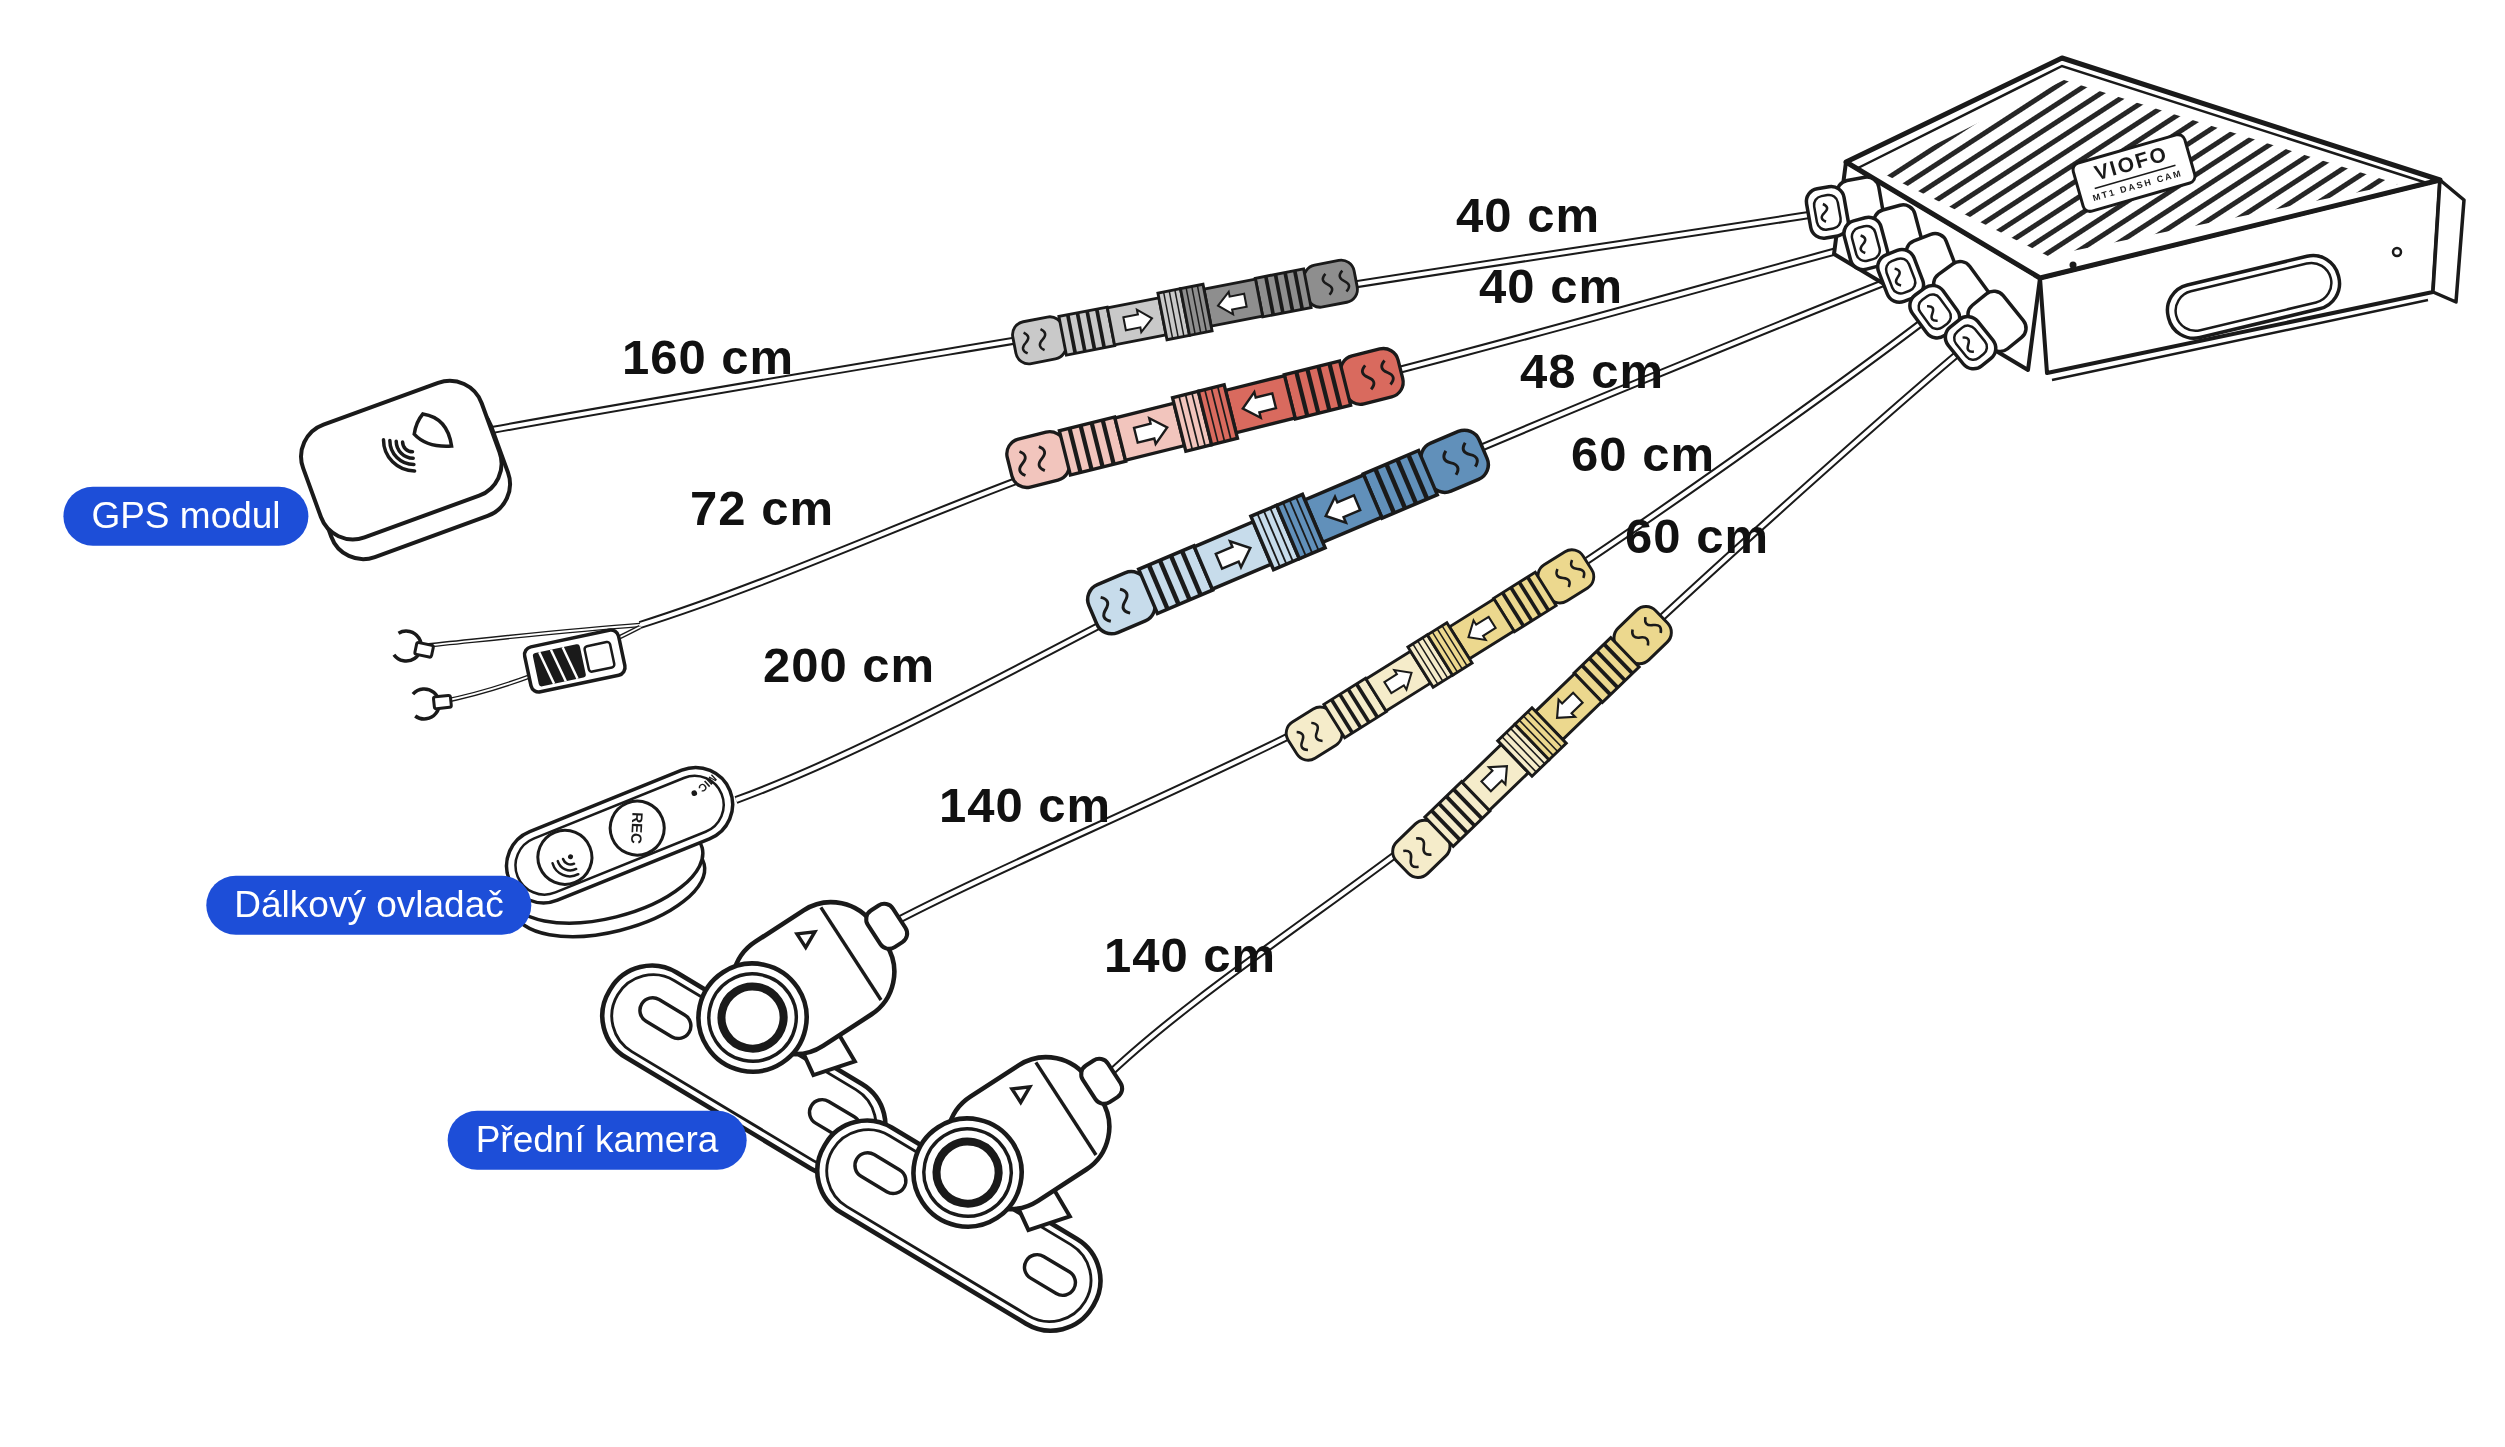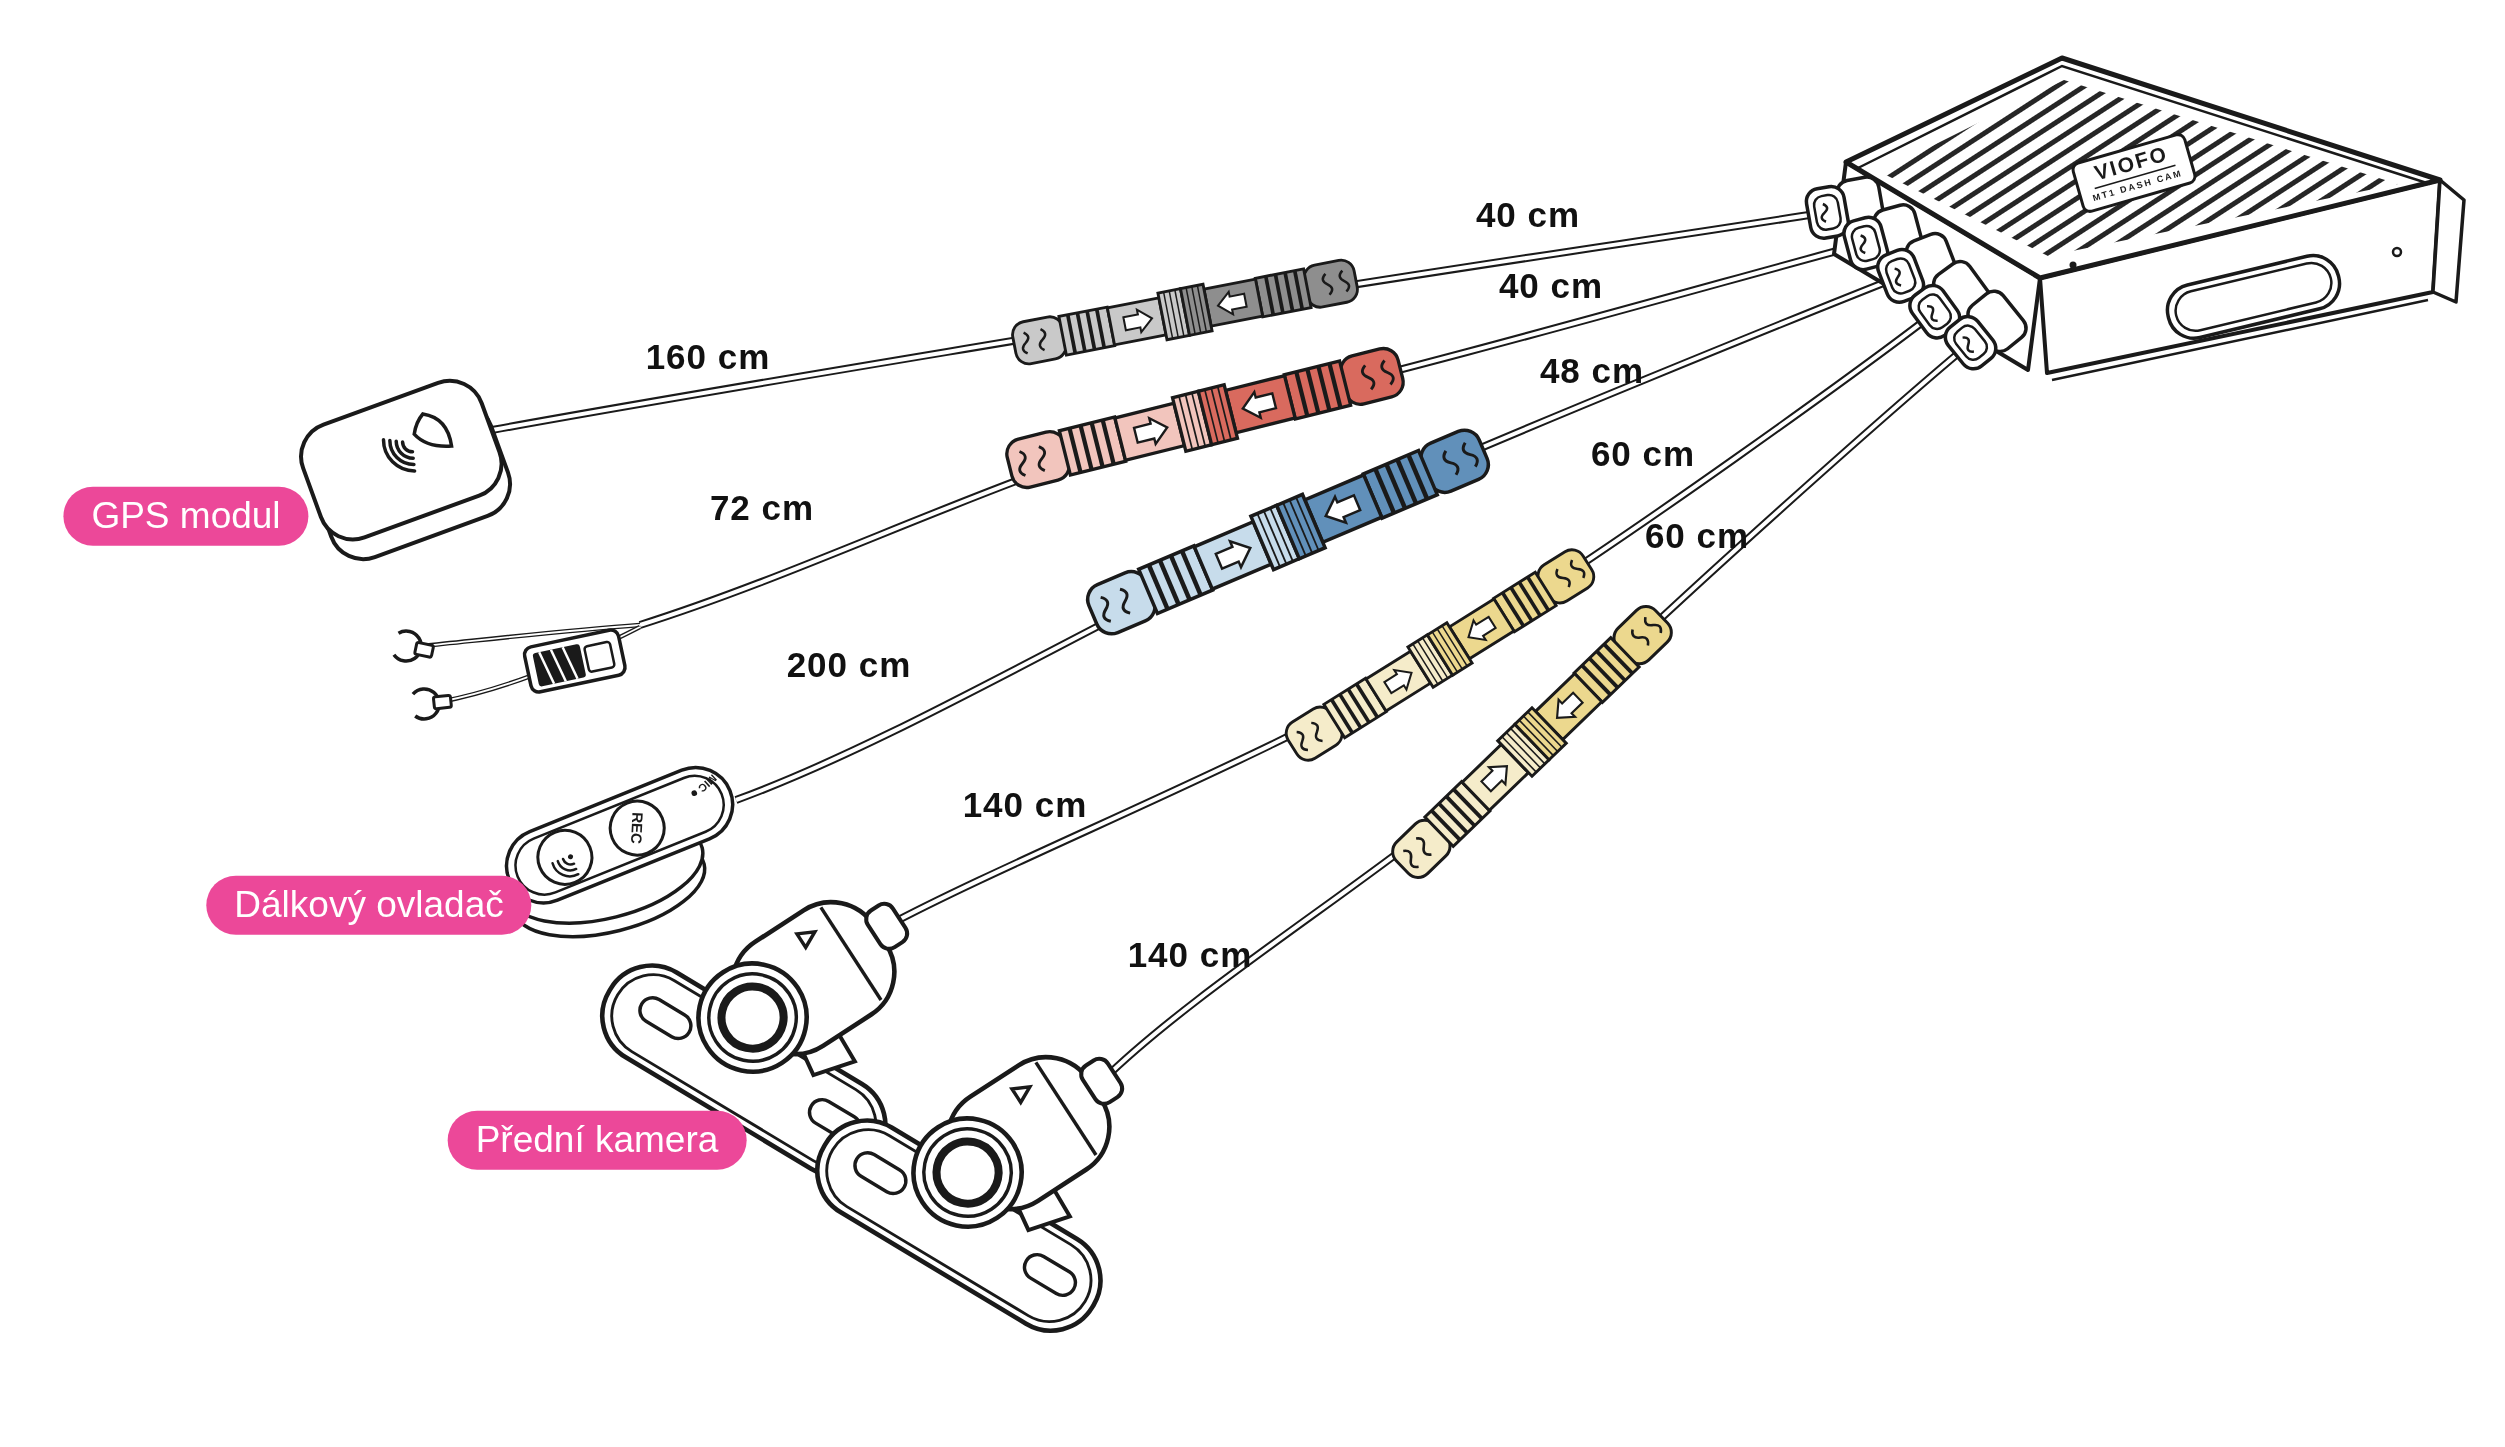--- a/index.html
+++ b/index.html
@@ -1,21 +1,21 @@
 <!DOCTYPE html>
 <html><head>
 <meta charset="utf-8">
 <style>
   html,body{margin:0;padding:0;background:#ffffff;}
   .stage{position:relative;width:2505px;height:1447px;background:#ffffff;overflow:hidden;
          font-family:"Liberation Sans", sans-serif;}
   .stage svg{position:absolute;left:0;top:0;}
-  .len{position:absolute;transform:translate(-50%,-50%);font-weight:bold;font-size:35px;
+  .len{position:absolute;transform:translate(-50%,-50%);font-weight:bold;font-size:49px;
        color:#111111;white-space:nowrap;letter-spacing:1px;}
-  .pill{position:absolute;transform:translate(-50%,-50%);background:#ec4899;color:#ffffff;
+  .pill{position:absolute;transform:translate(-50%,-50%);background:#1d4ed8;color:#ffffff;
         font-size:37px;line-height:1.15;padding:8px 28px;border-radius:40px;white-space:nowrap;}
   .svgtxt{font-family:"Liberation Sans", sans-serif;}
 </style>
 </head>
 <body>
 
 <div class="stage">
 
 <svg width="2505" height="1447" viewBox="0 0 2505 1447" xmlns="http://www.w3.org/2000/svg">
   <defs>

